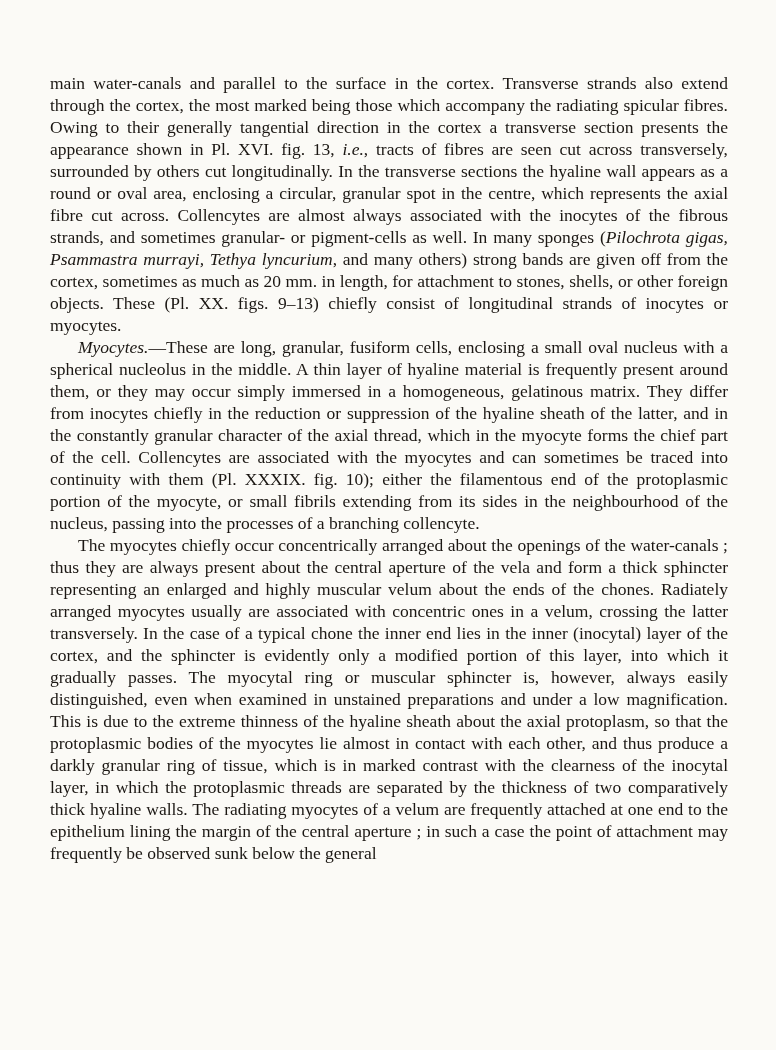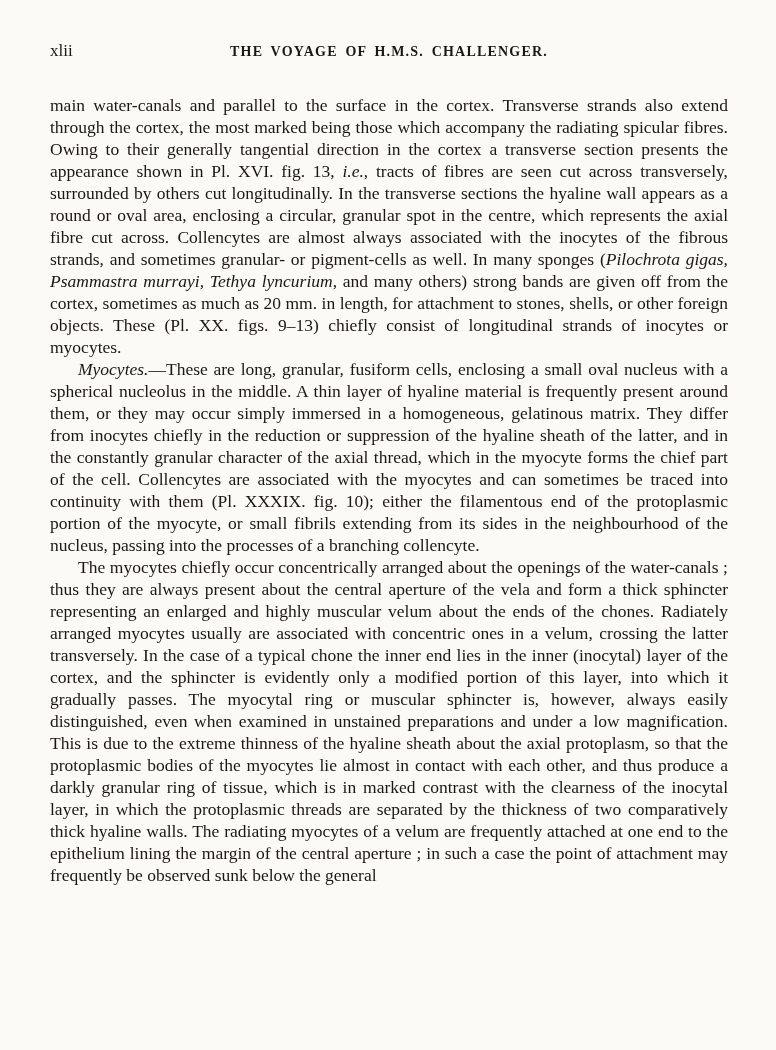--- a/index.html
+++ b/index.html
@@ -57,22 +57,18 @@
       text-indent: 28px;
     }
     .italic {
       font-style: italic;
     }
   </style>
 </head>
 <body>
 
 <div class="page">
-  <header class="page-header">
-    <span class="folio">xlii</span>
-    <span class="running-title">THE VOYAGE OF H.M.S. CHALLENGER.</span>
-  </header>
   <main class="page-body">
       <p class="para"><span>main water-canals and parallel to the surface in the cortex.  Transverse strands also extend through the cortex, the most marked being those which accompany the radiating spicular fibres.  Owing to their generally tangential direction in the cortex a transverse section presents the appearance shown in Pl. XVI. fig. 13, </span><span class="italic">i.e.</span><span>, tracts of fibres are seen cut across transversely, surrounded by others cut longitudinally.  In the transverse sections the hyaline wall appears as a round or oval area, enclosing a circular, granular spot in the centre, which represents the axial fibre cut across.  Collencytes are almost always associated with the inocytes of the fibrous strands, and sometimes granular- or pigment-cells as well.  In many sponges (</span><span class="italic">Pilochrota gigas, Psammastra murrayi, Tethya lyncurium</span><span>, and many others) strong bands are given off from the cortex, sometimes as much as 20 mm. in length, for attachment to stones, shells, or other foreign objects. These (Pl. XX. figs. 9–13) chiefly consist of longitudinal strands of inocytes or myocytes.</span></p>
       <p class="para indent"><span class="italic">Myocytes.</span><span>—These are long, granular, fusiform cells, enclosing a small oval nucleus with a spherical nucleolus in the middle.  A thin layer of hyaline material is frequently present around them, or they may occur simply immersed in a homogeneous, gelatinous matrix.  They differ from inocytes chiefly in the reduction or suppression of the hyaline sheath of the latter, and in the constantly granular character of the axial thread, which in the myocyte forms the chief part of the cell.  Collencytes are associated with the myocytes and can sometimes be traced into continuity with them (Pl. XXXIX. fig. 10); either the filamentous end of the protoplasmic portion of the myocyte, or small fibrils extending from its sides in the neighbourhood of the nucleus, passing into the processes of a branching collencyte.</span></p>
       <p class="para indent"><span>The myocytes chiefly occur concentrically arranged about the openings of the water-canals ; thus they are always present about the central aperture of the vela and form a thick sphincter representing an enlarged and highly muscular velum about the ends of the chones.  Radiately arranged myocytes usually are associated with concentric ones in a velum, crossing the latter transversely.  In the case of a typical chone the inner end lies in the inner (inocytal) layer of the cortex, and the sphincter is evidently only a modified portion of this layer, into which it gradually passes.  The myocytal ring or muscular sphincter is, however, always easily distinguished, even when examined in unstained preparations and under a low magnification.  This is due to the extreme thinness of the hyaline sheath about the axial protoplasm, so that the protoplasmic bodies of the myocytes lie almost in contact with each other, and thus produce a darkly granular ring of tissue, which is in marked contrast with the clearness of the inocytal layer, in which the protoplasmic threads are separated by the thickness of two comparatively thick hyaline walls.  The radiating myocytes of a velum are frequently attached at one end to the epithelium lining the margin of the central aperture ; in such a case the point of attachment may frequently be observed sunk below the general</span></p>
     </main>
 </div>
 
 </body></html>

